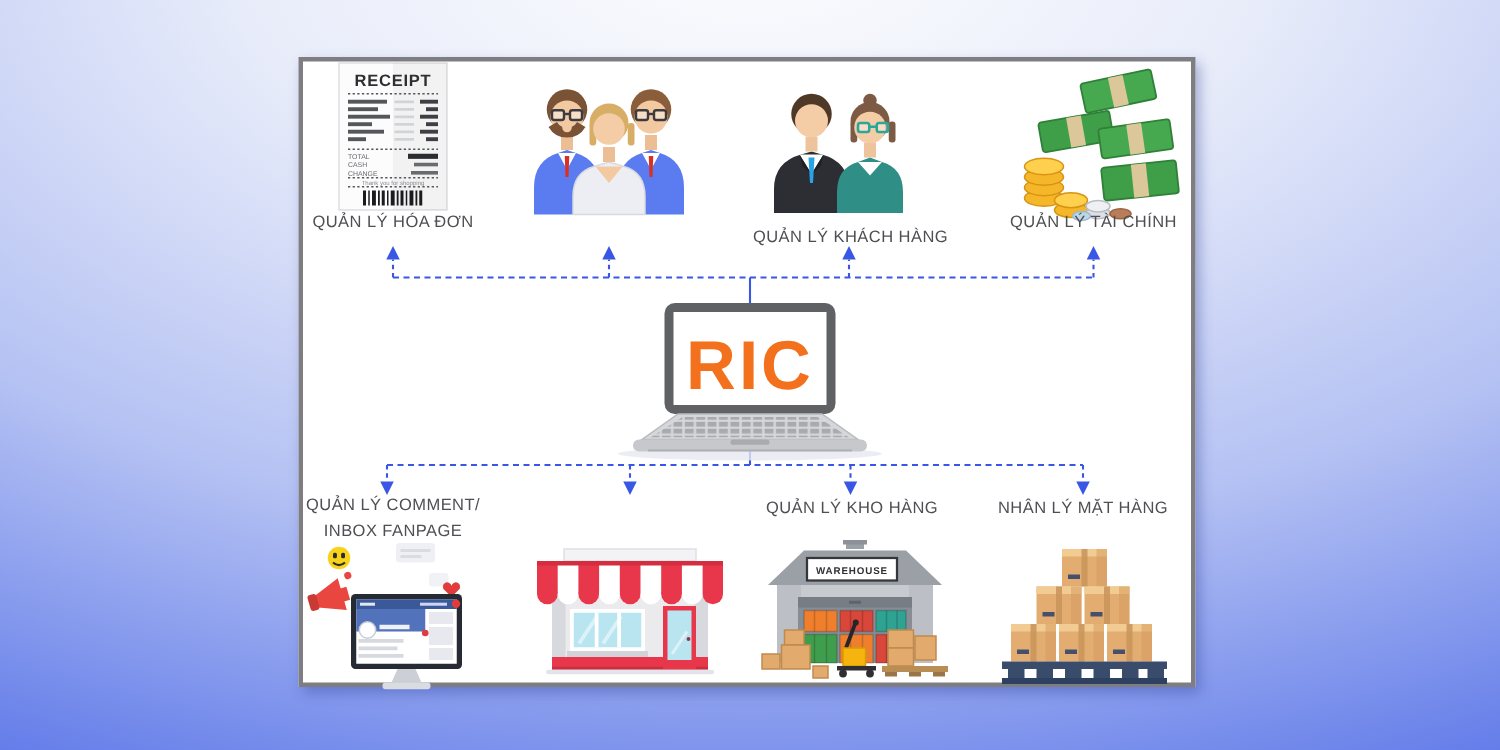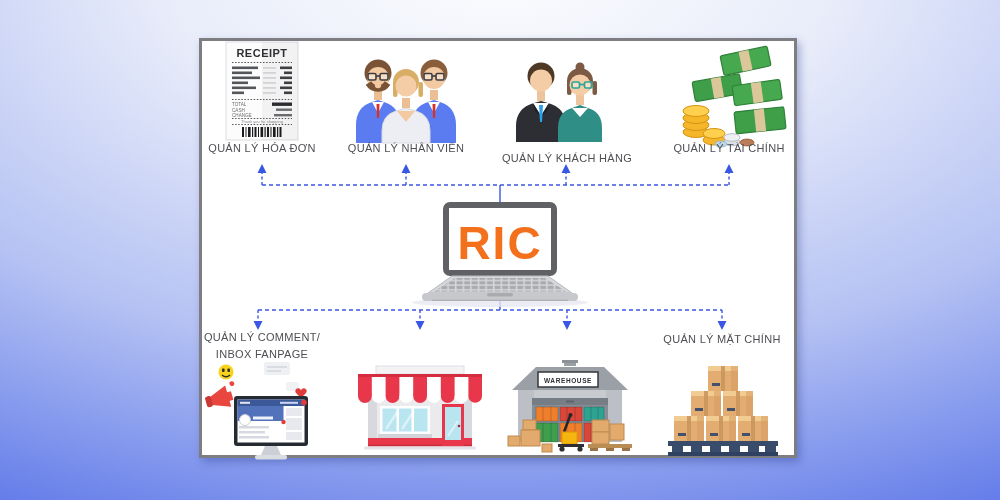--- a/index.html
+++ b/index.html
@@ -394,22 +394,22 @@
         <rect x="46" y="86" width="11" height="6" fill="#3a4c6c"></rect>
         <rect x="65" y="86" width="11" height="6" fill="#3a4c6c"></rect>
         <rect x="84" y="86" width="11" height="6" fill="#3a4c6c"></rect>
         <rect x="101" y="86" width="11" height="6" fill="#3a4c6c"></rect>
         <rect x="4" y="92" width="110" height="4" fill="#2f4160"></rect>
       </g>
     </g>
   </svg>
 
   <div class="mlabel" style="left:262px;top:142px;">QUẢN LÝ HÓA ĐƠN</div>
-  <div class="mlabel" style="left:406px;top:142px;">QUẢN LÝ NHÂN VIÊN</div>
   <div class="mlabel" style="left:567px;top:152px;">QUẢN LÝ KHÁCH HÀNG</div>
   <div class="mlabel twoline" style="left:262px;top:329px;">
     <span style="display:block;">QUẢN LÝ COMMENT/</span>
     <span style="display:block;">INBOX FANPAGE</span>
   </div>
 
   <div class="mlabel" style="left:729px;top:142px;">QUẢN LÝ TÀI CHÍNH</div>
-  <div class="mlabel" style="left:722px;top:333px;">QUẢN LÝ MẶT CHÍNH</div>
+  <div class="mlabel" style="left:568px;top:333px;">QUẢN LÝ KHO HÀNG</div>
+  <div class="mlabel" style="left:722px;top:333px;">NHÂN LÝ MẶT HÀNG</div>
 </div>
 
 </body></html>

